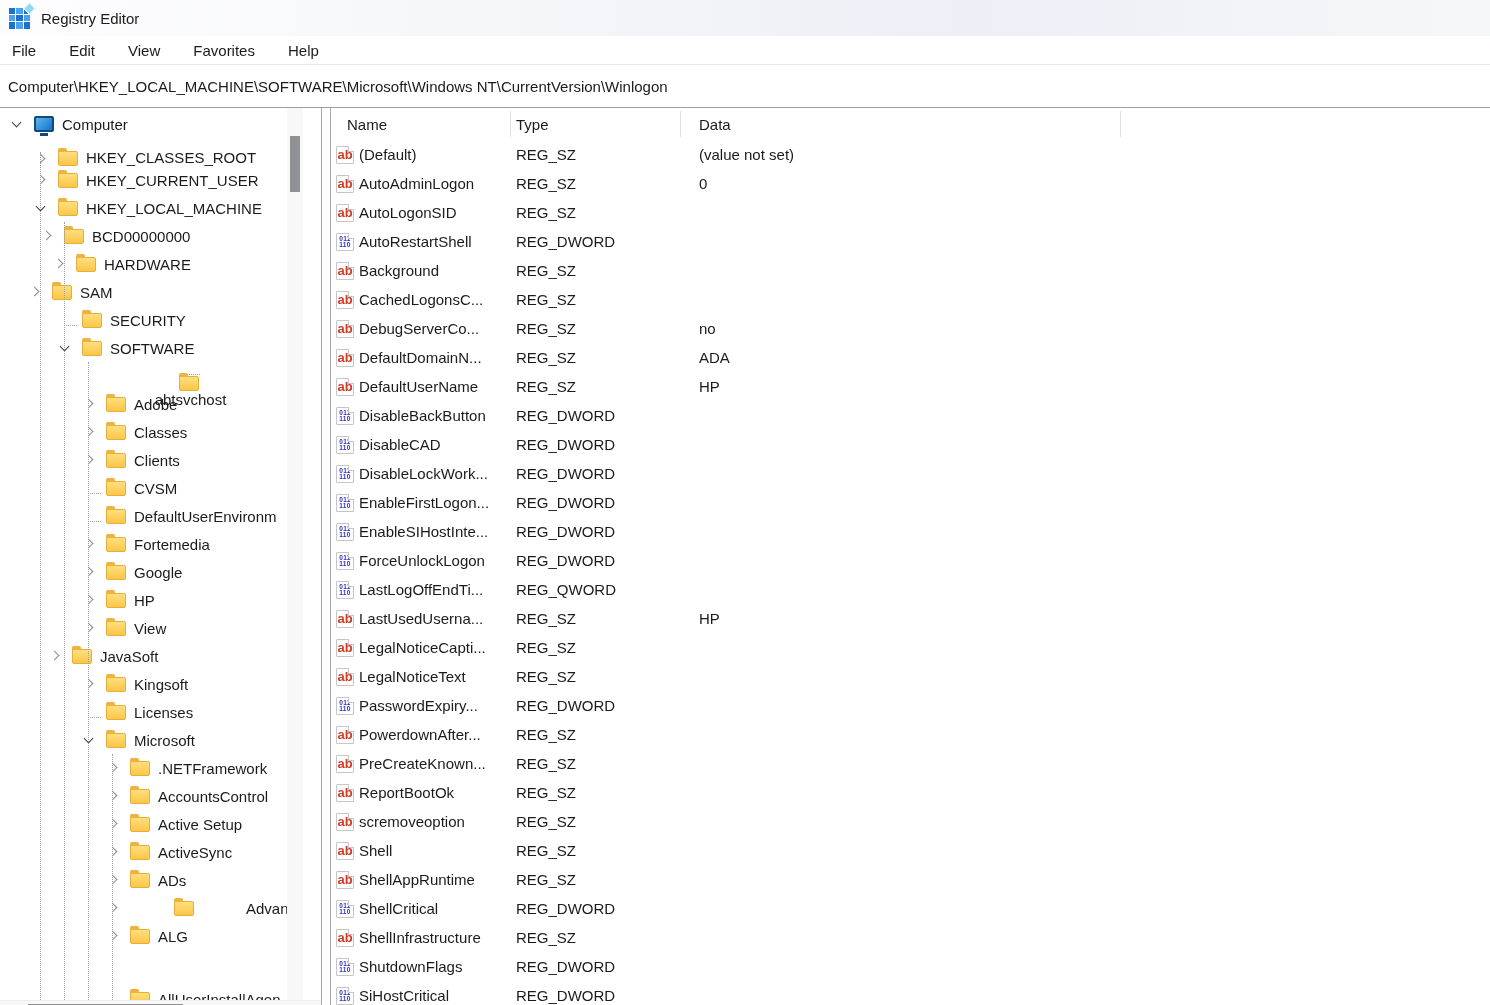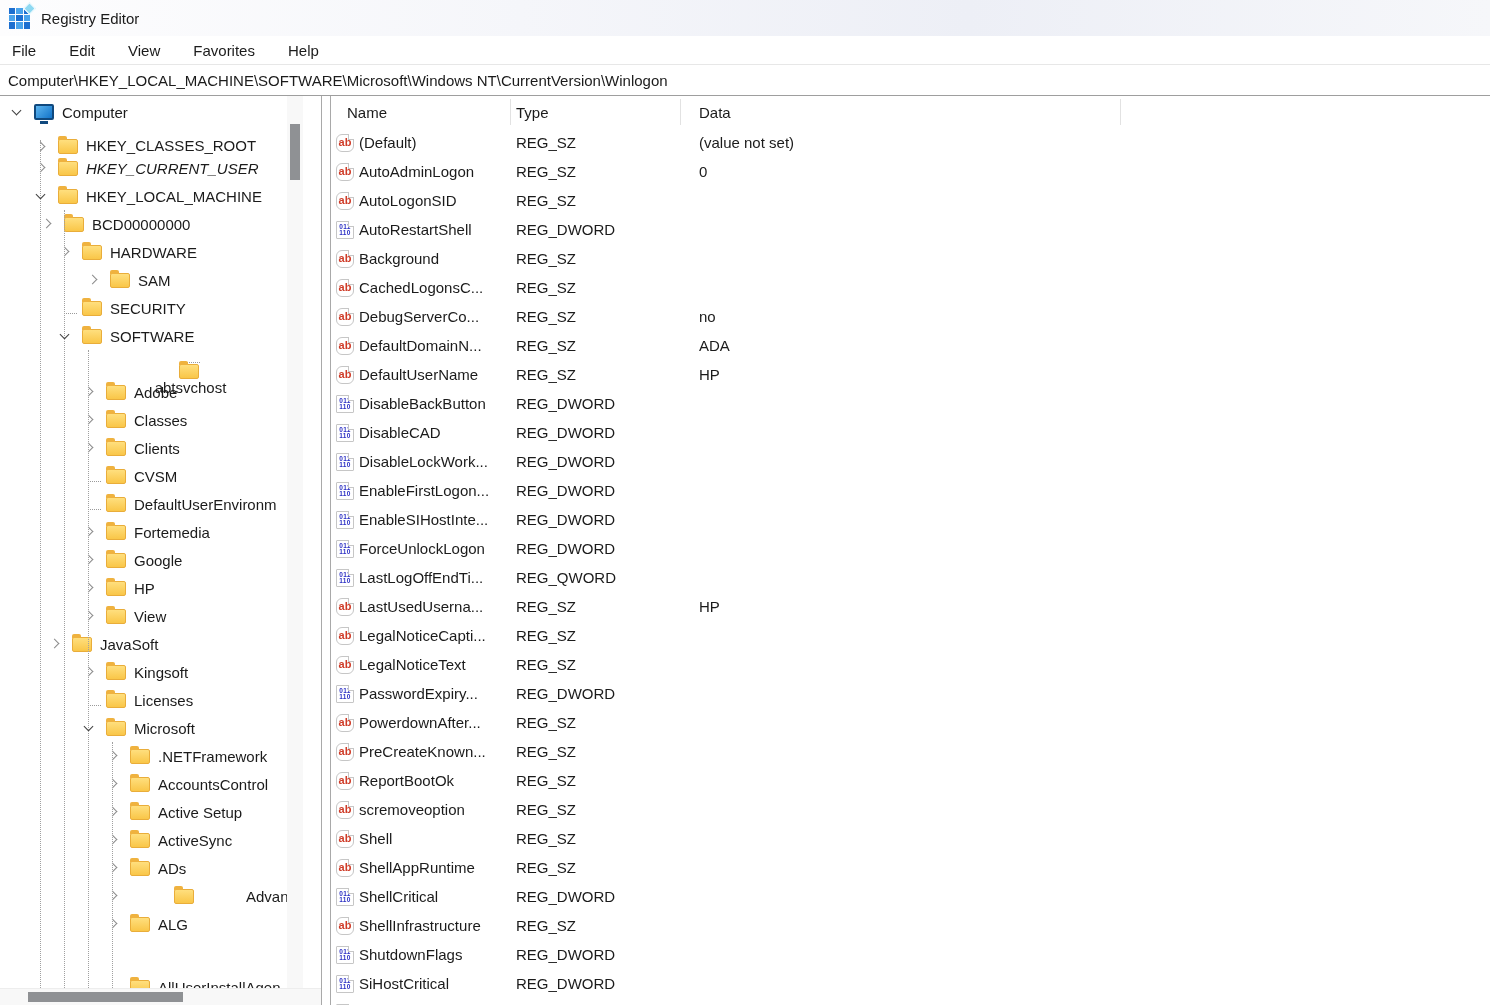--- a/index.html
+++ b/index.html
@@ -20,21 +20,21 @@
   .app-icon i:nth-child(odd){ background:#1d6fd0; }
   .app-icon i:nth-child(even){ background:#4aa4ec; }
   .app-icon::after { content:''; position:absolute; top:-4px; right:-4px; width:7px; height:7px;
     background:#8fd9f2; border:1px solid #fff; transform:rotate(45deg); }
   .title-text { font-size:15px; }
   
   .menubar { height:28px; display:flex; align-items:center; padding-left:12px; background:#fff; }
   .menu-item { padding:3px 0; margin-right:33px; cursor:default; }
   
   .addressbar {
-    height:32px; display:flex; align-items:center; padding:0 8px;
+    height:44px; display:flex; align-items:center; padding:0 8px;
     border-top:1px solid #e7e7e7; border-bottom:1px solid #9e9e9e; background:#fff;
   }
   
   .main { display:flex; height:909px; position:relative; background:#fff; }
   .tree-pane { width:322px; flex:none; position:relative; overflow:hidden;
     border-right:1px solid #a9a9a9; background:#fff; }
   .gutter { width:8px; flex:none; background:#fff; }
   .values-pane { flex:1; position:relative; overflow:hidden;
     border-left:1px solid #a9a9a9; background:#fff; }
   
@@ -71,21 +71,21 @@
   .value-row { height:29px; display:flex; align-items:center; cursor:default; }
   .vc { white-space:nowrap; overflow:hidden; }
   .vc.name { width:180px; padding-left:5px; display:flex; align-items:center; }
   .vc.type { width:170px; padding-left:5px; }
   .vc.data { width:440px; padding-left:18px; }
   .vicon { width:18px; height:18px; flex:none; margin-right:5px; position:relative;
     border:1px solid #c6c6c6; background:#fff; border-radius:1px;
     display:flex; flex-direction:column; align-items:center; justify-content:center; }
   .vicon::after { content:''; position:absolute; top:-1px; right:-1px; width:5px; height:5px;
     background:#fff; border-left:1px solid #c6c6c6; border-bottom:1px solid #c6c6c6; }
-  .vicon.string { color:#cf3c28; font-weight:bold; font-size:11px; line-height:11px;border-radius:6px; }
+  .vicon.string { color:#cf3c28; font-weight:bold; font-size:13px; line-height:11px; }
   .vicon.dword { color:#2b2fc4; font-weight:bold; font-size:6.5px; line-height:6px; letter-spacing:0.4px; }
 </style>
 </head>
 <body>
 
 <div class="titlebar">
   <span class="app-icon">
     <i></i>
       <i></i>
       <i></i>
@@ -118,41 +118,41 @@
         <div class="tree-row" style="padding-left: 10px;">
           <span class="chev expanded"></span>
           <span class="icon-computer"></span>
           <span class="tree-label">Computer</span>
         </div>
         <div class="tree-row" style="padding-left: 34px; align-items: flex-end;">
           <span class="chev collapsed"></span>
           <span class="icon-folder"></span>
           <span class="tree-label">HKEY_CLASSES_ROOT</span>
         </div>
-        <div class="tree-row" style="padding-left: 34px; font-style: italic;">
+        <div class="tree-row" style="padding-left: 34px;">
           <span class="chev collapsed"></span>
           <span class="icon-folder"></span>
           <span class="tree-label">HKEY_CURRENT_USER</span>
         </div>
         <div class="tree-row" style="padding-left: 34px;">
           <span class="chev expanded"></span>
           <span class="icon-folder"></span>
           <span class="tree-label">HKEY_LOCAL_MACHINE</span>
         </div>
         <div class="tree-row" style="padding-left: 40px;">
           <span class="chev collapsed"></span>
           <span class="icon-folder"></span>
           <span class="tree-label">BCD00000000</span>
         </div>
-        <div class="tree-row" style="padding-left: 58px;">
+        <div class="tree-row" style="padding-left: 40px; margin-left: 12px;">
           <span class="chev collapsed"></span>
           <span class="icon-folder"></span>
           <span class="tree-label">HARDWARE</span>
         </div>
-        <div class="tree-row" style="padding-left: 86px;">
+        <div class="tree-row" style="padding-left: 28px;">
           <span class="chev collapsed"></span>
           <span class="icon-folder"></span>
           <span class="tree-label">SAM</span>
         </div>
         <div class="tree-row" style="padding-left: 58px;">
           <span class="chev none"></span>
           <span class="icon-folder"></span>
           <span class="tree-label">SECURITY</span>
         </div>
         <div class="tree-row" style="padding-left: 58px;">

